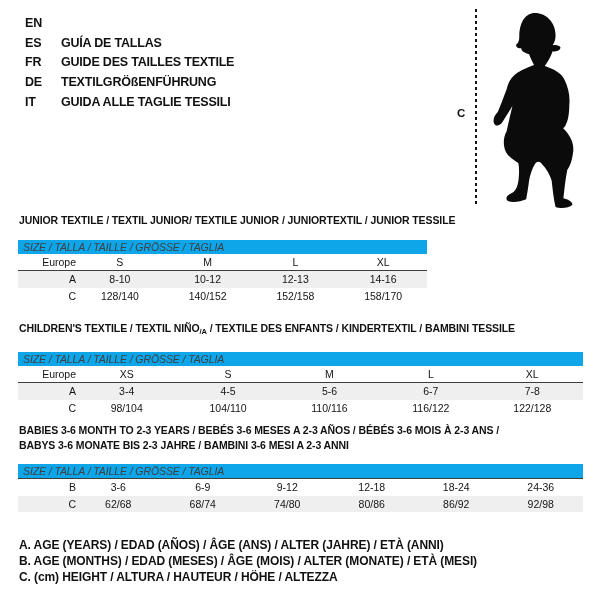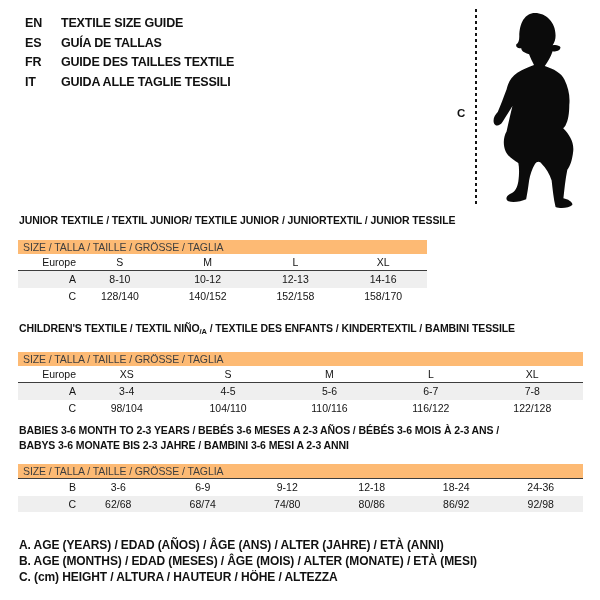--- a/index.html
+++ b/index.html
@@ -21,51 +21,54 @@
   .toddler{position:absolute;left:488px;top:11px;}
 
   
   .section{position:absolute;left:18px;}
   .section-1{top:213px;width:409px;}
   .section-2{top:321px;width:565px;}
   .section-3{top:423px;width:565px;}
   .section-title{font-weight:bold;font-size:10.5px;line-height:14.5px;
     letter-spacing:-0.1px;white-space:nowrap;margin-left:1px;}
   .section-title .sub{font-size:7.5px;vertical-align:-2px;}
-  .size-bar{margin-top:12px;height:14px;background:#fdba74;color:#3f3f3f;
-    font-size:10.5px;line-height:14.5px;padding-left:5px;letter-spacing:-0.1px;}
+  .size-bar{margin-top:12px;height:14px;background:#0ea5e9;color:#3f3f3f;
+    font-size:10.5px;line-height:14.5px;padding-left:5px;letter-spacing:-0.1px;font-style:italic;}
   .size-bar.heavy{border-bottom:1.5px solid #3d3d3d;}
   table.size-table{width:100%;border-collapse:collapse;table-layout:fixed;
     font-size:10.5px;color:#141414;}
   table.size-table td{height:16.5px;text-align:center;padding:0;vertical-align:middle;}
   table.size-table td.lbl{text-align:right;padding-left:2px;}
   tr.shaded{background:#efefef;}
   tr.heavy td{border-bottom:1.5px solid #3d3d3d;}
 
   
   .footnotes{position:absolute;left:19px;top:537px;font-weight:bold;
     font-size:12px;line-height:16px;letter-spacing:-0.1px;white-space:nowrap;}
 </style>
 </head>
 <body>
 
 <div class="page">
 
   <div class="lang-list" id="lang-list">
       <div class="lang-row">
         <span class="lang-code">EN</span>
-        <span class="lang-label">TEXTILE SIZE GUIDE</span>
       </div>
       <div class="lang-row">
         <span class="lang-code">ES</span>
         <span class="lang-label">GUÍA DE TALLAS</span>
       </div>
       <div class="lang-row">
         <span class="lang-code">FR</span>
         <span class="lang-label">GUIDE DES TAILLES TEXTILE</span>
+      </div>
+      <div class="lang-row">
+        <span class="lang-code">DE</span>
+        <span class="lang-label">TEXTILGRÖßENFÜHRUNG</span>
       </div>
       <div class="lang-row">
         <span class="lang-code">IT</span>
         <span class="lang-label">GUIDA ALLE TAGLIE TESSILI</span>
       </div>
     </div>
 
   <div class="measure-line"></div>
   <div class="measure-label">C</div>
 

